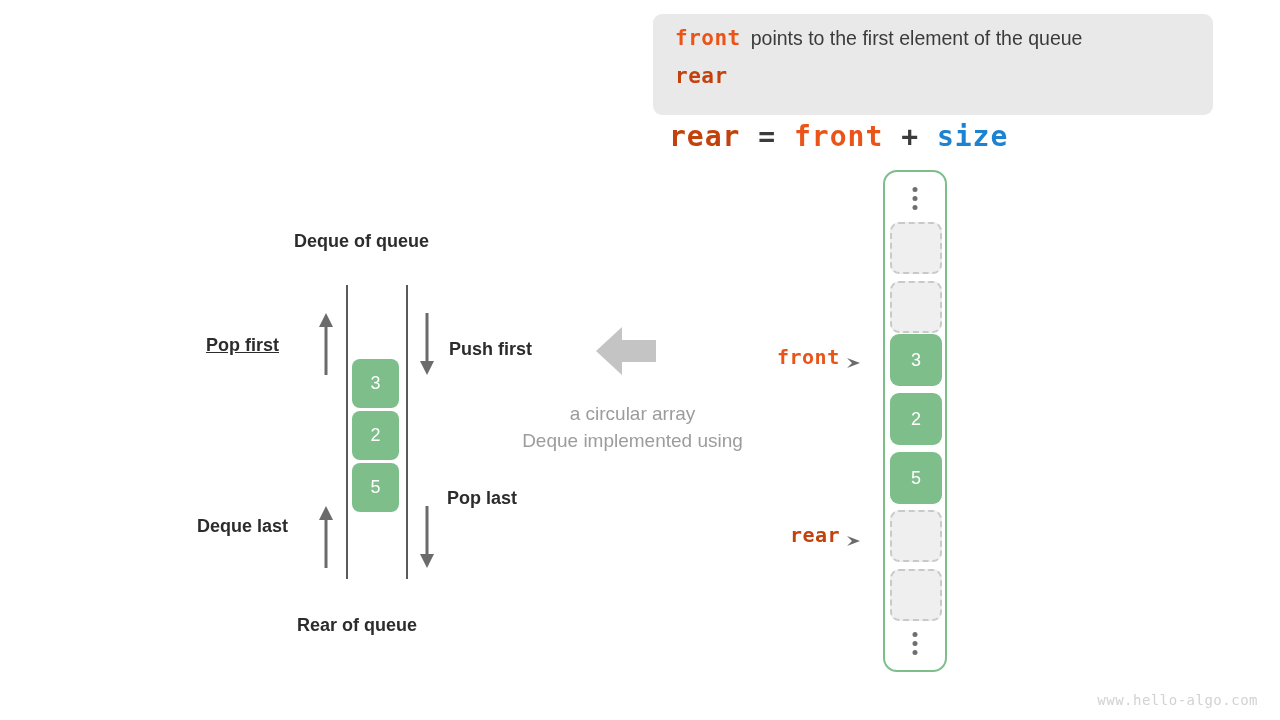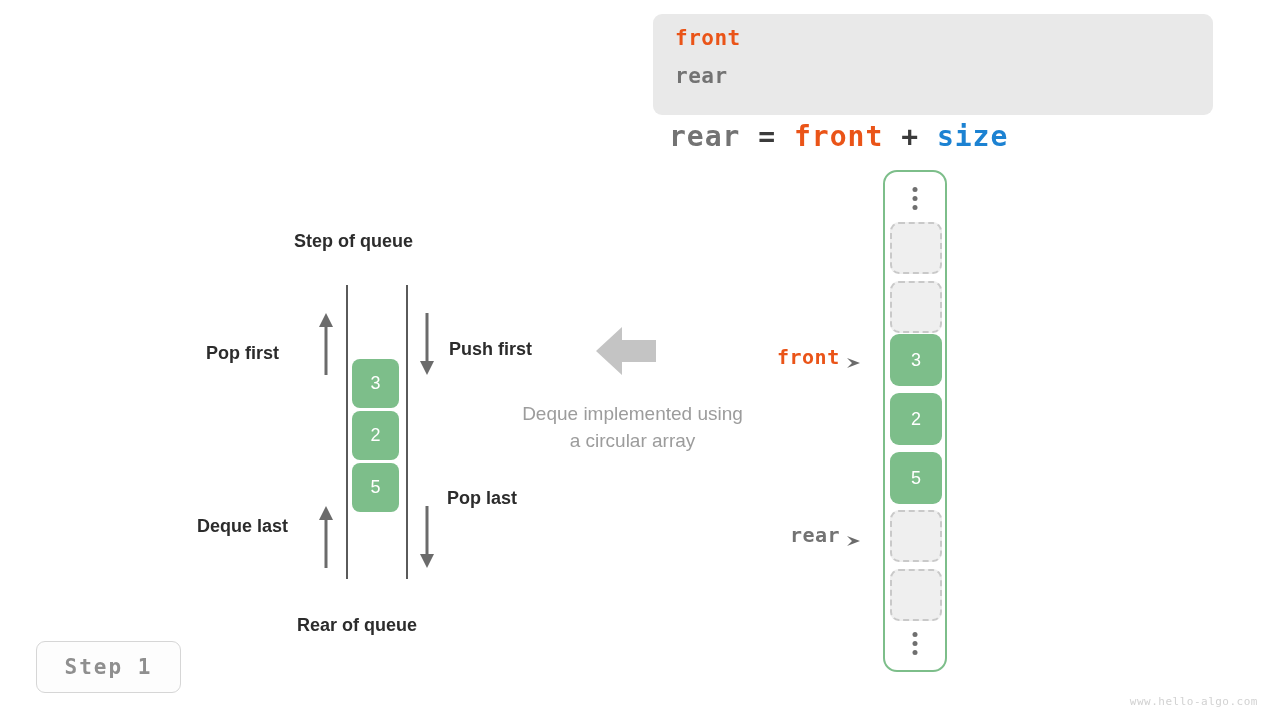--- a/index.html
+++ b/index.html
@@ -38,21 +38,21 @@
     display: flex;
     align-items: baseline;
     height: 38px;
     white-space: pre;
   }
   .mono {
     font-family: "DejaVu Sans Mono", "Liberation Mono", monospace;
     font-weight: bold;
   }
   .kw-front { color: #ea5418; text-align: center; }
-  .kw-rear  { color: #737373; }
+  .kw-rear  { color: #c2410c; }
   .kw-size  { color: #1c82d2; }
   .legend-kw {
     font-size: 21px;
     letter-spacing: 0.5px;
   }
   .legend-txt {
     font-size: 19.5px;
     color: #3b3b3b;
     margin-left: 10px;
   }
@@ -115,21 +115,21 @@
   }
   .arrow-v svg { display: block; }
 
   .op-label {
     position: absolute;
     font-size: 18px;
     font-weight: bold;
     color: #2c2c2c;
     white-space: nowrap;
   }
-  .lbl-pop-first  { left: 206px; top: 343px; }
+  .lbl-pop-first  { left: 206px; top: 335px; text-decoration: underline; }
   .lbl-push-first { left: 449px; top: 339px; }
   .lbl-push-last  { left: 197px; top: 516px; }
   .lbl-pop-last   { left: 447px; top: 488px; }
 
   .big-arrow {
     position: absolute;
     left: 596px;
     top: 325px;
   }
 
@@ -247,42 +247,43 @@
     color: #8f8f8f;
     background: #fdfdfd;
   }
 
   
   .watermark {
     position: absolute;
     right: 22px;
     bottom: 12px;
     font-family: "DejaVu Sans Mono", "Liberation Mono", monospace;
-    font-size: 11px;
+    font-size: 14px;
     color: #d2d2d2;
     letter-spacing: 0.5px;
   }
 </style>
 </head>
 <body>
 
 <div class="stage">
 
   <div class="legend-box">
     <div class="legend-line">
       <span class="mono legend-kw kw-front">front</span>
+      <span class="legend-txt">points to the first element of the queue</span>
     </div>
     <div class="legend-line">
       <span class="mono legend-kw kw-rear">rear</span>
     </div>
   </div>
 
   <div class="formula mono"><span class="kw-rear">rear</span><span class="op"> </span><span class="op">=</span><span class="op"> </span><span class="kw-front">front</span><span class="op"> </span><span class="op">+</span><span class="op"> </span><span class="kw-size">size</span></div>
 
-  <div class="lbl-front-queue">Step of queue</div>
+  <div class="lbl-front-queue">Deque of queue</div>
   <div class="lbl-rear-queue">Rear of queue</div>
 
   <div class="rail rail-left"></div>
   <div class="rail rail-right"></div>
 
   <div class="lcell" style="top:359px;">3</div>
   <div class="lcell" style="top:411px;">2</div>
   <div class="lcell" style="top:463px;">5</div>
 
   <div class="arrow-v" style="left:316px; top:313px;">
@@ -318,22 +319,22 @@
   <div class="op-label lbl-push-last">Deque last</div>
   <div class="op-label lbl-pop-last">Pop last</div>
 
   <div class="big-arrow">
     <svg width="60" height="52" viewBox="0 0 60 52">
       <polygon points="0,26 26,2 26,15 60,15 60,37 26,37 26,50" fill="#c4c4c4"></polygon>
     </svg>
   </div>
 
   <div class="caption">
+    <div>a circular array</div>
     <div>Deque implemented using</div>
-    <div>a circular array</div>
   </div>
 
   <div class="array-frame">
     <div class="ellipsis-dots dots-top">
       <span></span>
         <span></span>
         <span></span>
     </div>
 
     <div class="acell empty" style="top:50px;"></div>
@@ -362,17 +363,16 @@
   <div class="ptr ptr-rear">
     <span class="mono kw-rear">rear</span>
     <span class="tip">
       <svg width="14" height="12" viewBox="0 0 14 12">
           <polygon points="0,1 13,6 0,11 5,6" fill="#6b6b6b"></polygon>
         </svg>
     </span>
   </div>
 
 
-  <div class="step-badge">Step 1</div>
 
   <div class="watermark">www.hello-algo.com</div>
 
 </div>
 
 </body></html>

